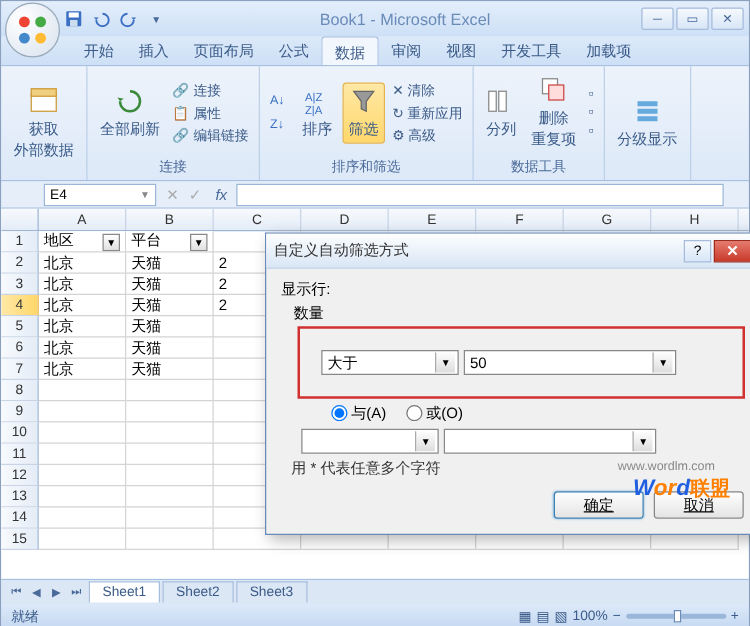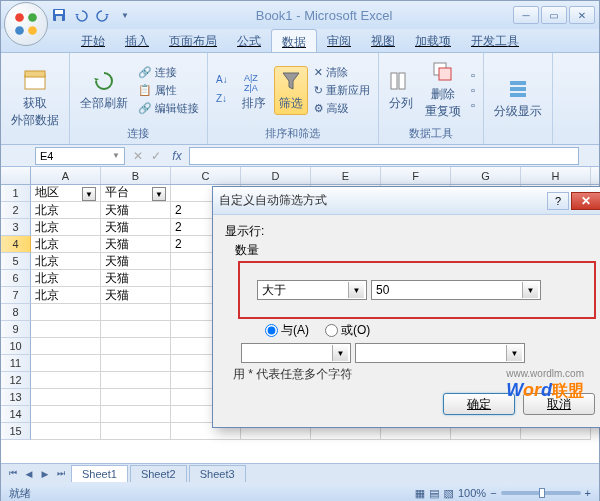--- a/index.html
+++ b/index.html
@@ -10,21 +10,21 @@
 .titlebar { height: 28px; background: linear-gradient(#e4eefb, #cde0f6); display: flex; align-items: center; padding: 0 4px; }
 .qat { display: flex; gap: 2px; align-items: center; }
 .qat-btn { width: 20px; height: 20px; display: flex; align-items: center; justify-content: center; border-radius: 2px; }
 .title-text { flex: 1; text-align: center; color: #6a8bb8; font-size: 13px; }
 .win-controls { display: flex; gap: 2px; }
 .win-btn { width: 26px; height: 18px; background: linear-gradient(#f5f9fd,#d8e6f7); border: 1px solid #a7bcdc; border-radius: 2px; display: flex; align-items: center; justify-content: center; font-size: 10px; color: #4a6a9a; }
 
 .office-btn { position: absolute; top: 2px; left: 4px; width: 44px; height: 44px; border-radius: 50%; background: radial-gradient(circle at 30% 30%, #fff, #d8e2ee); border: 1px solid #9ab; z-index: 10; display: flex; align-items: center; justify-content: center; }
 .office-logo { width: 26px; height: 26px; }
 
-.tabs { height: 24px; display: flex; padding-left: 70px; background: linear-gradient(#dce9f9,#cde0f6); border-bottom: 1px solid #a8c0e0; text-decoration: underline; }
+.tabs { height: 24px; display: flex; padding-left: 56px; background: linear-gradient(#dce9f9,#cde0f6); border-bottom: 1px solid #a8c0e0; }
 .tab { padding: 4px 10px; color: #3b5b88; cursor: pointer; }
 .tab.active { background: #f2f7fd; border: 1px solid #a8c0e0; border-bottom: none; border-radius: 3px 3px 0 0; color: #3b5b88; }
 
 .ribbon { height: 92px; background: linear-gradient(#edf3fb,#dde9f8); display: flex; border-bottom: 1px solid #a8c0e0; }
 .group { border-right: 1px solid #bcd0e8; padding: 2px 6px; display: flex; flex-direction: column; }
 .group-content { flex: 1; display: flex; align-items: center; gap: 4px; }
 .group-label { text-align: center; color: #4a6a9a; font-size: 11px; padding: 1px 0; }
 .big-btn { display: flex; flex-direction: column; align-items: center; gap: 2px; padding: 2px 4px; color: #3b5b88; }
 .big-btn.active { background: linear-gradient(#ffe8a6,#ffd86b); border: 1px solid #e8b44a; border-radius: 3px; }
 .small-btns { display: flex; flex-direction: column; gap: 1px; font-size: 11px; color: #3b5b88; }
@@ -75,21 +75,21 @@
 .hint { margin: 6px 0 2px 8px; color: #333; }
 .dlg-buttons { display: flex; justify-content: flex-end; gap: 8px; margin-top: 10px; text-decoration: underline; }
 .dlg-btn { width: 72px; height: 22px; background: linear-gradient(#fefefe,#e4e4e4); border: 1px solid #888; border-radius: 3px; font-size: 12px; }
 .dlg-btn.primary { border: 1px solid #3c7fb1; box-shadow: 0 0 2px #7ab5e0; }
 
 .watermark { position: absolute; right: 16px; top: 380px; font-size: 18px; font-weight: bold; font-style: italic; }
 .watermark .w1 { color: #2060e0; }
 .watermark .w2 { color: #ff8000; }
 .watermark .w3 { color: #2060e0; }
 .watermark .cn { color: #ff8000; font-style: normal; font-size: 16px; }
-.watermark-url { position: absolute; right: 16px; top: 368px; font-size: 10px; color: #888; }
+.watermark-url { position: absolute; right: 28px; top: 368px; font-size: 10px; color: #888; }
 </style>
 </head>
 <body>
 
 <div class="window">
   <div class="office-btn">
     <svg class="office-logo" viewBox="0 0 24 24">
         <circle cx="6" cy="6" r="4" fill="#e43"></circle>
         <circle cx="18" cy="6" r="4" fill="#4a4"></circle>
         <circle cx="6" cy="18" r="4" fill="#48c"></circle>
@@ -130,22 +130,22 @@
   </div>
 
   <div class="tabs">
     <div class="tab">开始</div>
     <div class="tab">插入</div>
     <div class="tab">页面布局</div>
     <div class="tab">公式</div>
     <div class="tab active">数据</div>
     <div class="tab">审阅</div>
     <div class="tab">视图</div>
+    <div class="tab">开发工具</div>
     <div class="tab">加载项</div>
-    <div class="tab">开发工具</div>
   </div>
 
   <div class="ribbon">
     <div class="group">
       <div class="group-content">
         <div class="big-btn">
           <div class="icon-box">
               <svg width="24" height="24">
                 <rect x="2" y="6" width="20" height="14" fill="#fff" stroke="#c93"></rect>
                 <rect x="2" y="2" width="20" height="6" fill="#f0d080" stroke="#c93"></rect>

